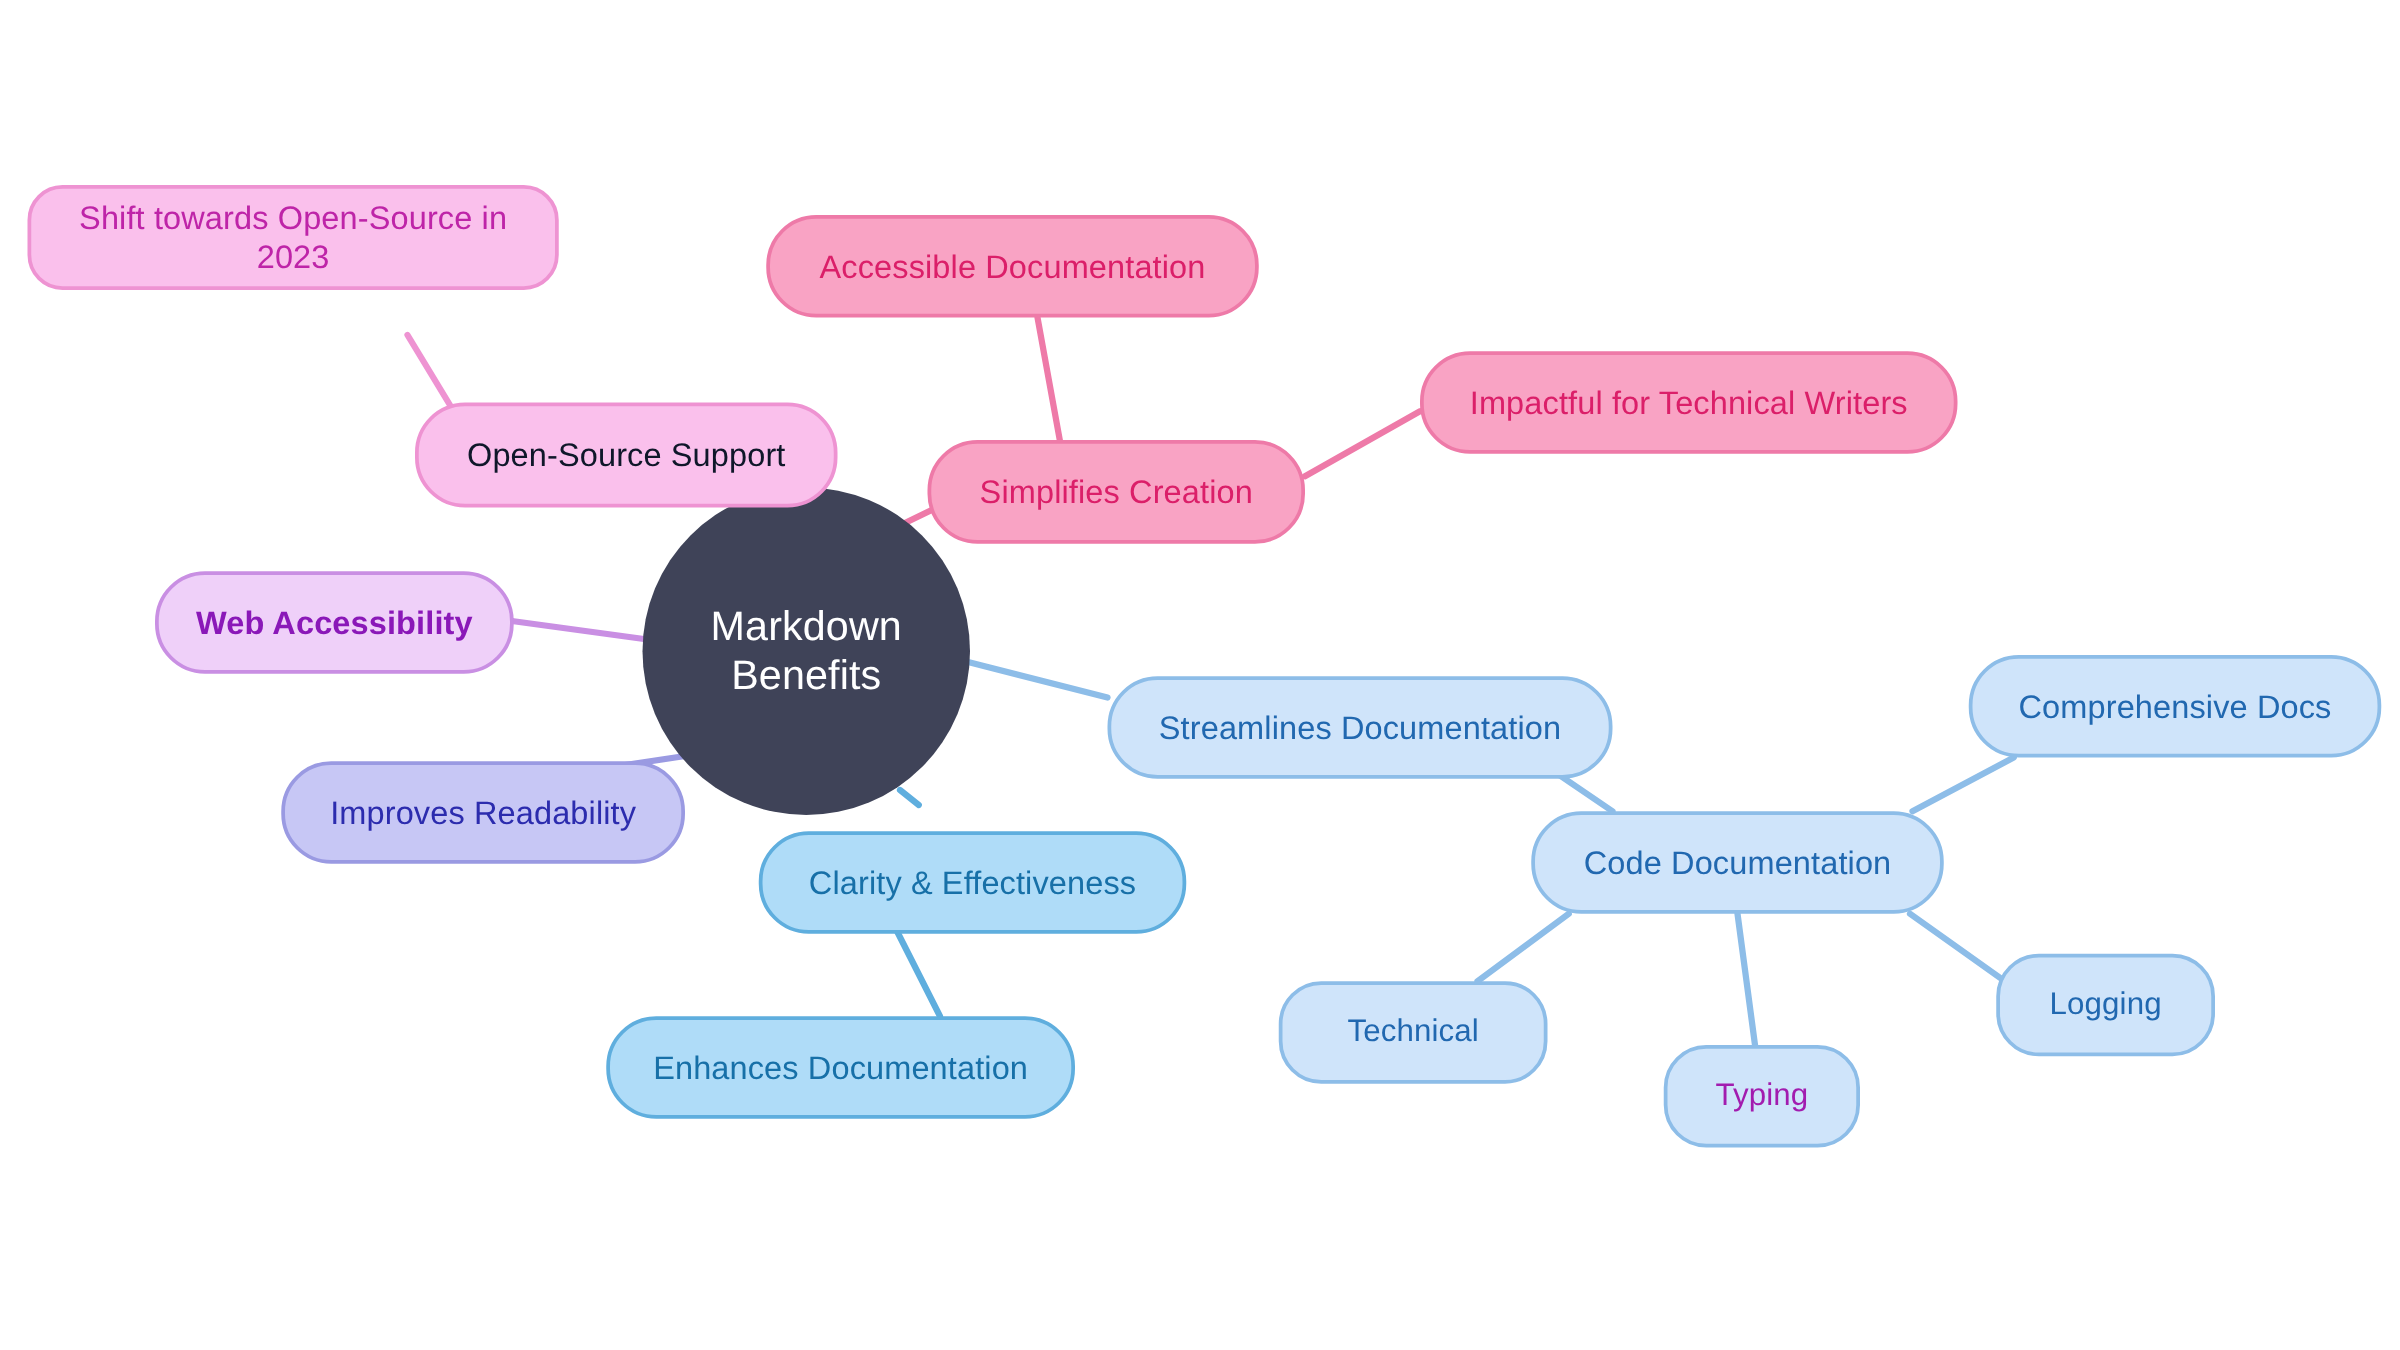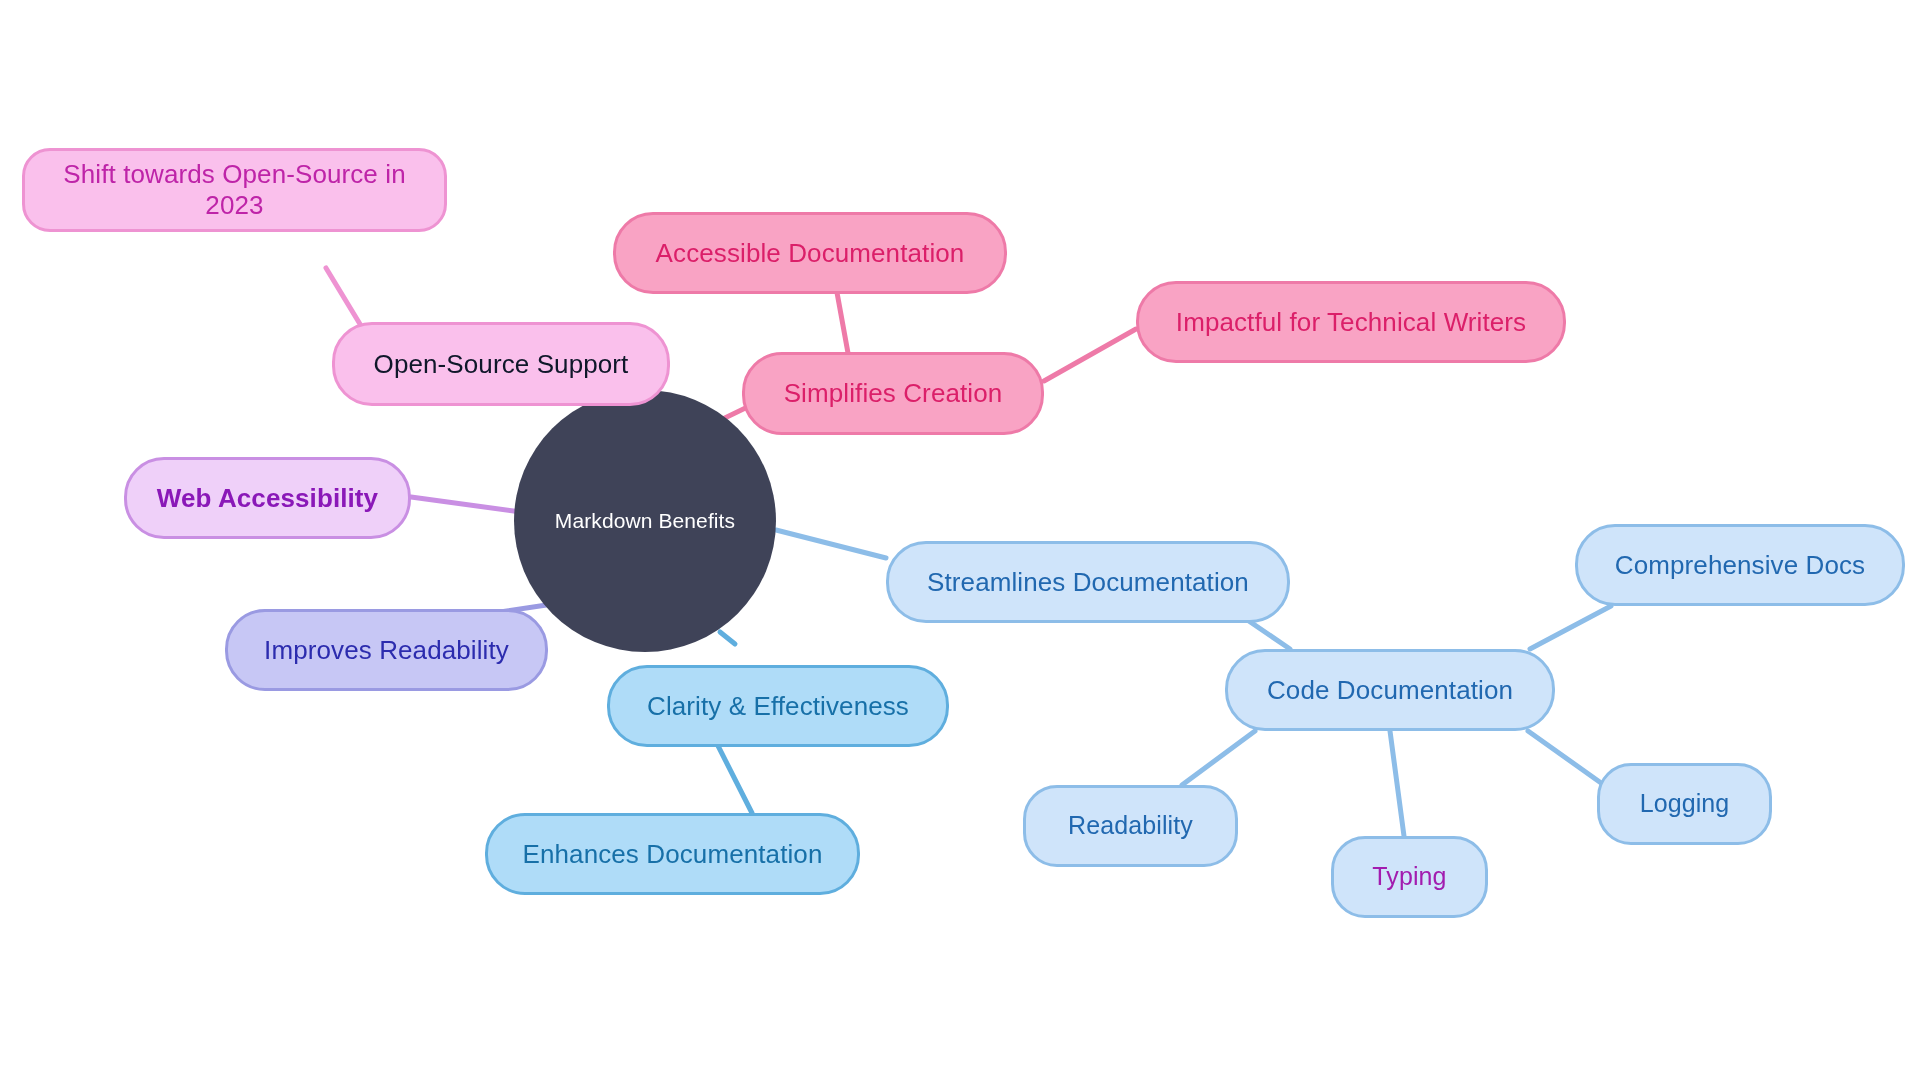--- a/index.html
+++ b/index.html
@@ -33,21 +33,21 @@
     align-items: center;
     justify-content: center;
     text-align: center;
     line-height: 1.18;
     white-space: pre-line;
     border-style: solid;
   }
   .node.root {
     border-radius: 50%;
     border-width: 0;
-    font-size: 21px;
+    font-size: 33px;
     letter-spacing: 0.1px;
   }
   .node.pill {
     border-width: 3px;
     border-radius: 40px;
     font-size: 26px;
     letter-spacing: 0.1px;
     padding: 0 14px;
   }
   .node.pill.small {
@@ -76,28 +76,28 @@
       <line x1="1255" y1="731" x2="1182" y2="785" stroke="#8DBDE8" stroke-width="5" stroke-linecap="round"></line>
       <line x1="1390" y1="731" x2="1404" y2="836" stroke="#8DBDE8" stroke-width="5" stroke-linecap="round"></line>
       <line x1="1528" y1="731" x2="1625" y2="800" stroke="#8DBDE8" stroke-width="5" stroke-linecap="round"></line>
     </svg>
 
   <div id="node-layer">
       <div class="node root" style="left: 514px; top: 390px; width: 262px; height: 262px; background: rgb(63, 67, 88); color: rgb(255, 255, 255);"><span>Markdown Benefits</span></div>
       <div class="node pill" style="left: 22px; top: 148px; width: 425px; height: 84px; background: rgb(250, 192, 236); border-color: rgb(238, 147, 210); color: rgb(190, 36, 168); border-radius: 28px;"><span>Shift towards Open-Source in
 2023</span></div>
       <div class="node pill" style="left: 332px; top: 322px; width: 338px; height: 84px; background: rgb(250, 192, 236); border-color: rgb(238, 147, 210); color: #0f172a;"><span>Open-Source Support</span></div>
-      <div class="node pill" style="left: 613px; top: 172px; width: 394px; height: 82px; background: rgb(249, 163, 196); border-color: rgb(238, 122, 168); color: rgb(219, 31, 105); margin-top: 40px;"><span>Accessible Documentation</span></div>
+      <div class="node pill" style="left: 613px; top: 172px; width: 394px; height: 82px; background: rgb(249, 163, 196); border-color: rgb(238, 122, 168); color: rgb(219, 31, 105);"><span>Accessible Documentation</span></div>
       <div class="node pill" style="left: 742px; top: 352px; width: 302px; height: 83px; background: rgb(249, 163, 196); border-color: rgb(238, 122, 168); color: rgb(219, 31, 105);"><span>Simplifies Creation</span></div>
       <div class="node pill" style="left: 1136px; top: 281px; width: 430px; height: 82px; background: rgb(249, 163, 196); border-color: rgb(238, 122, 168); color: rgb(219, 31, 105);"><span>Impactful for Technical Writers</span></div>
       <div class="node pill" style="left: 124px; top: 457px; width: 287px; height: 82px; background: rgb(239, 208, 249); border-color: rgb(201, 143, 227); color: rgb(138, 24, 184); font-weight: bold;"><span>Web Accessibility</span></div>
       <div class="node pill" style="left: 225px; top: 609px; width: 323px; height: 82px; background: rgb(199, 199, 245); border-color: rgb(154, 154, 226); color: rgb(44, 44, 174);"><span>Improves Readability</span></div>
       <div class="node pill" style="left: 607px; top: 642px; width: 342px; height: 82px; background: rgb(175, 220, 248); border-color: rgb(95, 174, 222); color: rgb(23, 112, 168); margin-top: 23px;"><span>Clarity &amp; Effectiveness</span></div>
       <div class="node pill" style="left: 485px; top: 813px; width: 375px; height: 82px; background: rgb(175, 220, 248); border-color: rgb(95, 174, 222); color: rgb(23, 112, 168);"><span>Enhances Documentation</span></div>
       <div class="node pill" style="left: 886px; top: 541px; width: 404px; height: 82px; background: rgb(207, 228, 250); border-color: rgb(141, 189, 232); color: rgb(33, 104, 176);"><span>Streamlines Documentation</span></div>
       <div class="node pill" style="left: 1225px; top: 649px; width: 330px; height: 82px; background: rgb(207, 228, 250); border-color: rgb(141, 189, 232); color: rgb(33, 104, 176);"><span>Code Documentation</span></div>
       <div class="node pill" style="left: 1575px; top: 524px; width: 330px; height: 82px; background: rgb(207, 228, 250); border-color: rgb(141, 189, 232); color: rgb(33, 104, 176);"><span>Comprehensive Docs</span></div>
-      <div class="node pill small" style="left: 1023px; top: 785px; width: 215px; height: 82px; background: rgb(207, 228, 250); border-color: rgb(141, 189, 232); color: rgb(33, 104, 176);"><span>Readability</span></div>
+      <div class="node pill small" style="left: 1023px; top: 785px; width: 215px; height: 82px; background: rgb(207, 228, 250); border-color: rgb(141, 189, 232); color: rgb(33, 104, 176);"><span>Technical</span></div>
       <div class="node pill small" style="left: 1331px; top: 836px; width: 157px; height: 82px; background: rgb(207, 228, 250); border-color: rgb(141, 189, 232); color: #a21caf;"><span>Typing</span></div>
       <div class="node pill small" style="left: 1597px; top: 763px; width: 175px; height: 82px; background: rgb(207, 228, 250); border-color: rgb(141, 189, 232); color: rgb(33, 104, 176);"><span>Logging</span></div>
     </div>
 
 </div>
 
 </body></html>

